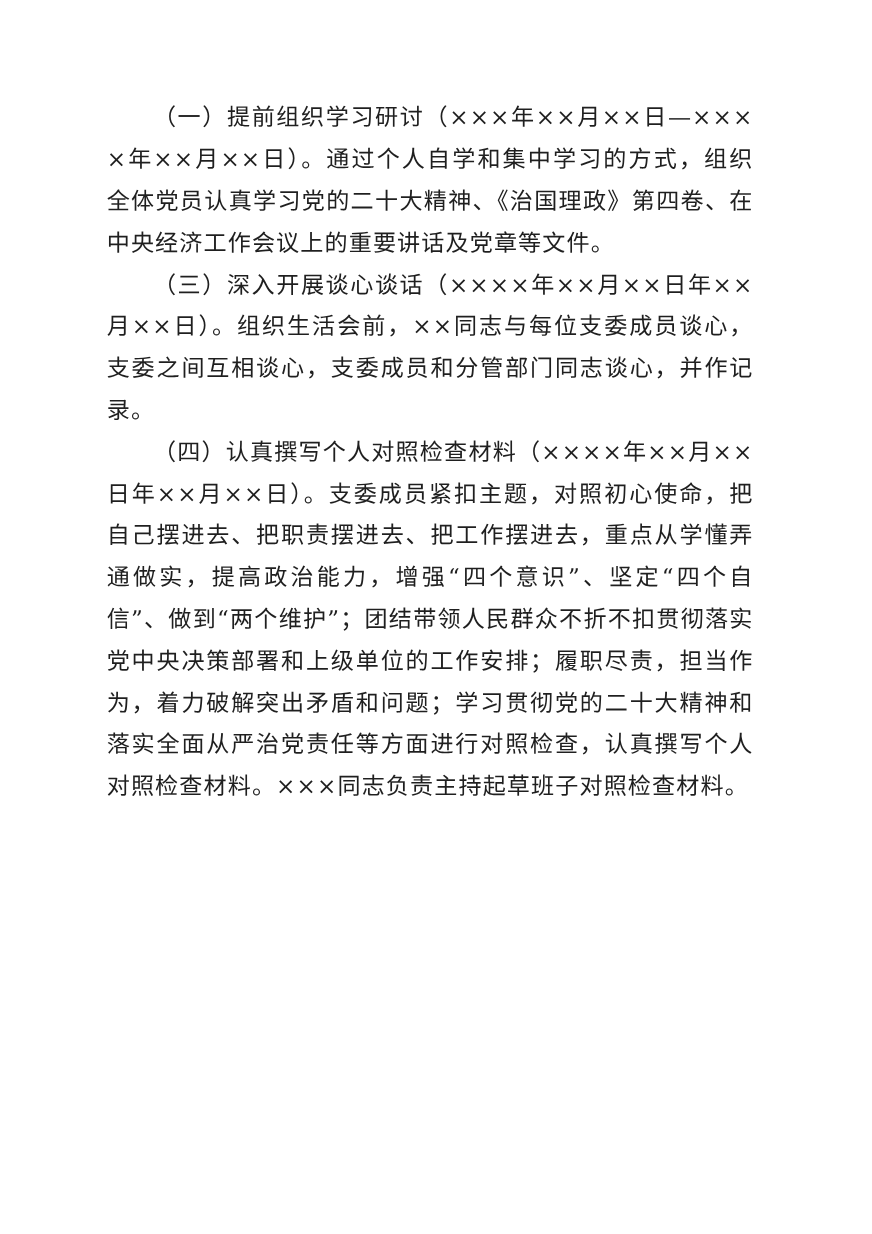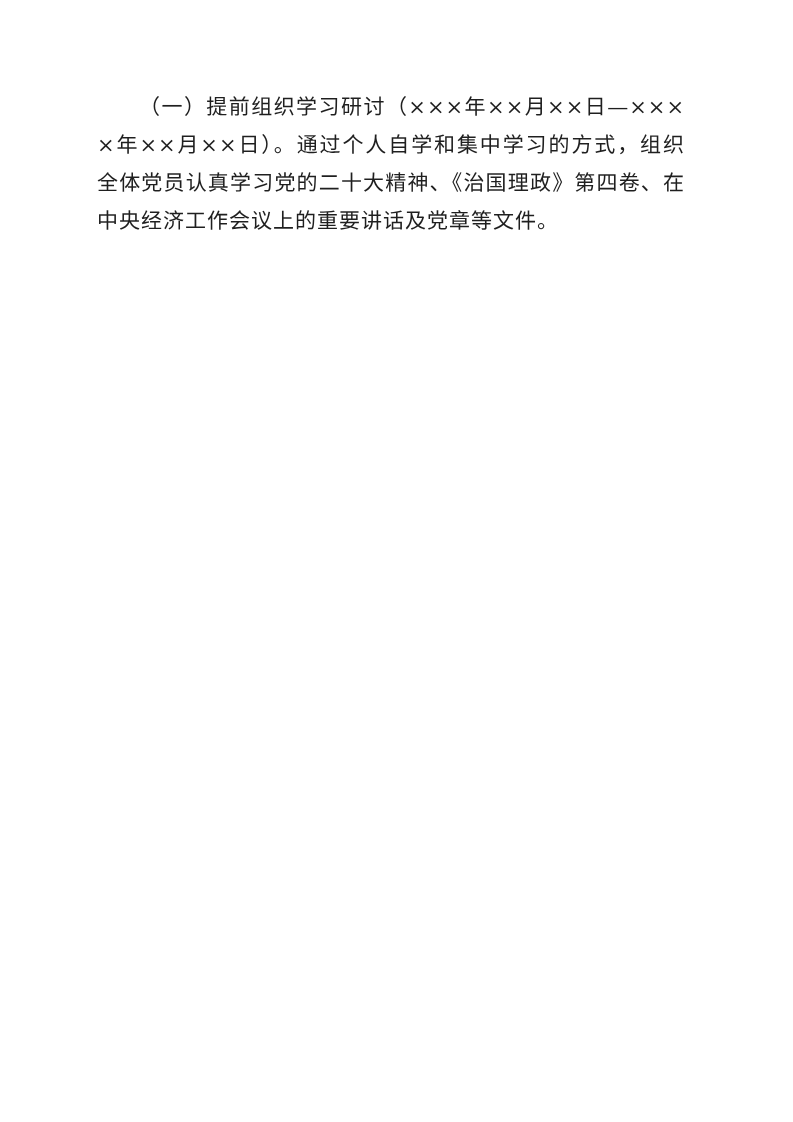--- a/index.html
+++ b/index.html
@@ -34,14 +34,16 @@
     text-indent: 2em;
     word-break: break-all;
   }
 </style>
 </head>
 <body>
 
 <div class="page">
   <div class="doc-body">
     <p class="para">（一）提前组织学习研讨（×××年××月××日—××××年××月××日）。通过个人自学和集中学习的方式，组织全体党员认真学习党的二十大精神、《治国理政》第四卷、在中央经济工作会议上的重要讲话及党章等文件。</p>
+    <p class="para">（三）深入开展谈心谈话（××××年××月××日年××月××日）。组织生活会前，××同志与每位支委成员谈心，支委之间互相谈心，支委成员和分管部门同志谈心，并作记录。</p>
+    <p class="para">（四）认真撰写个人对照检查材料（××××年××月××日年××月××日）。支委成员紧扣主题，对照初心使命，把自己摆进去、把职责摆进去、把工作摆进去，重点从学懂弄通做实，提高政治能力，增强“四个意识”、坚定“四个自信”、做到“两个维护”；团结带领人民群众不折不扣贯彻落实党中央决策部署和上级单位的工作安排；履职尽责，担当作为，着力破解突出矛盾和问题；学习贯彻党的二十大精神和落实全面从严治党责任等方面进行对照检查，认真撰写个人对照检查材料。×××同志负责主持起草班子对照检查材料。</p>
   </div>
 </div>
 
 </body></html>

